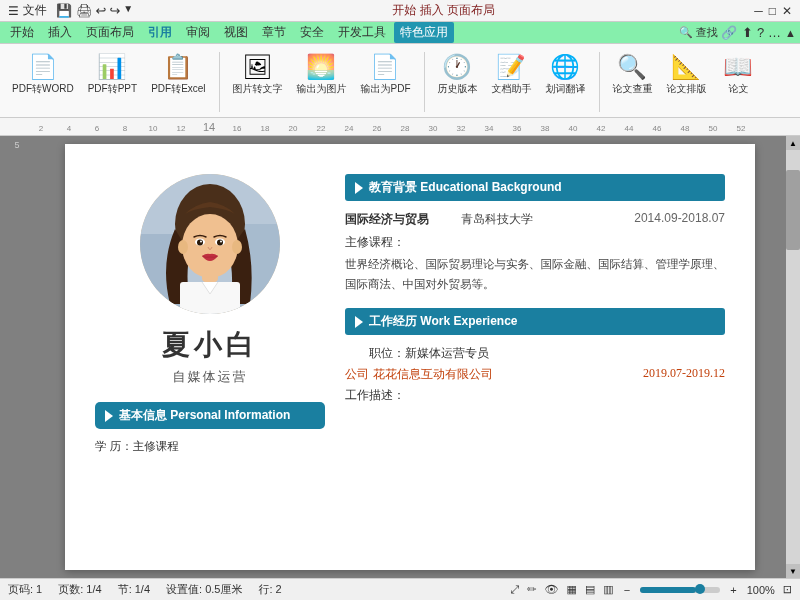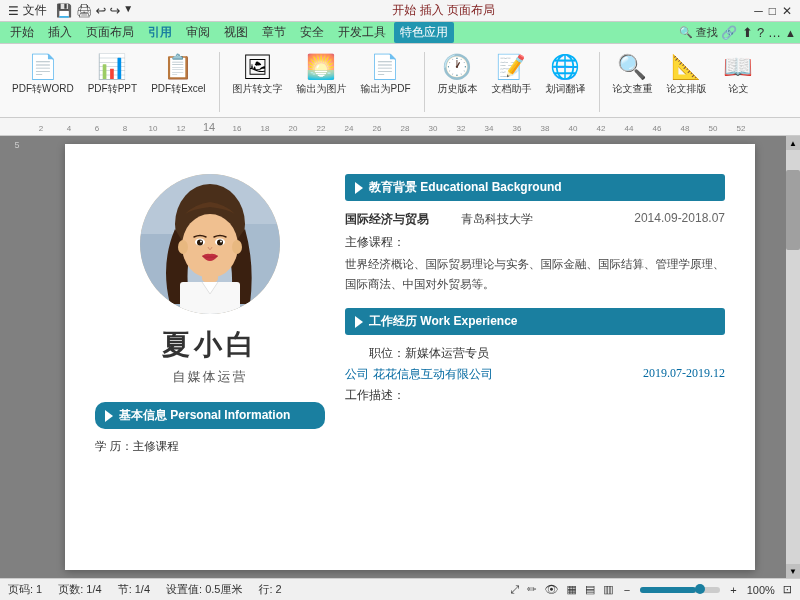--- a/index.html
+++ b/index.html
@@ -202,21 +202,21 @@
       margin-bottom: 16px;
       letter-spacing: 2px;
     }
     .section-header-left {
       width: 100%;
       background: #1a7fa0;
       color: white;
       font-size: 12px;
       font-weight: bold;
       padding: 5px 10px;
-      border-radius: 10px;
+      border-radius: 5px;
       display: flex;
       align-items: center;
       gap: 6px;
       margin-bottom: 10px;
     }
     .section-header-left::before {
       content: '';
       display: inline-block;
       width: 0;
       height: 0;
@@ -279,21 +279,21 @@
     }
     .work-row {
       font-size: 12px;
       color: #333;
       margin-bottom: 4px;
       margin-left: 24px;
     }
     .work-company-row {
       display: flex;
       font-size: 12px;
-      color: #0369a1;
+      color: #c2410c;
       margin-bottom: 4px;
     }
     .work-desc-label {
       font-size: 12px;
       color: #333;
     }
 
     
     .right-scroll {
       width: 14px;

